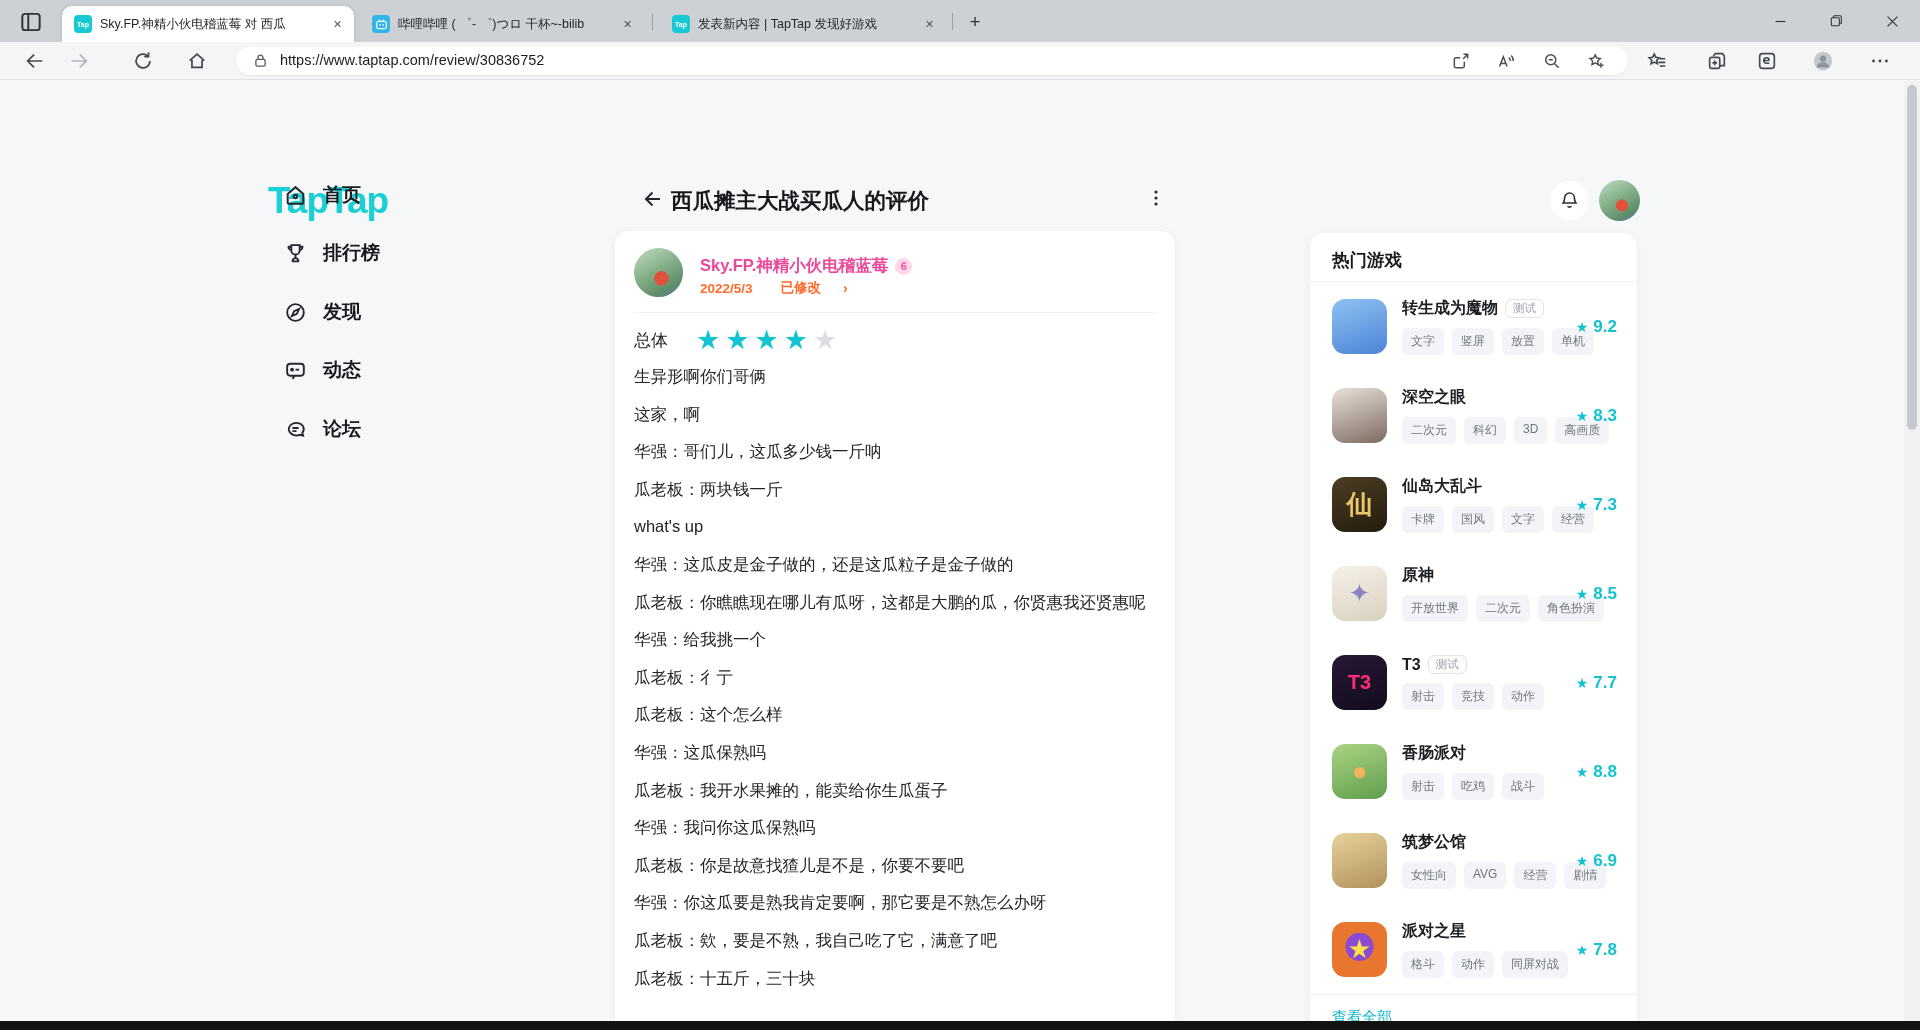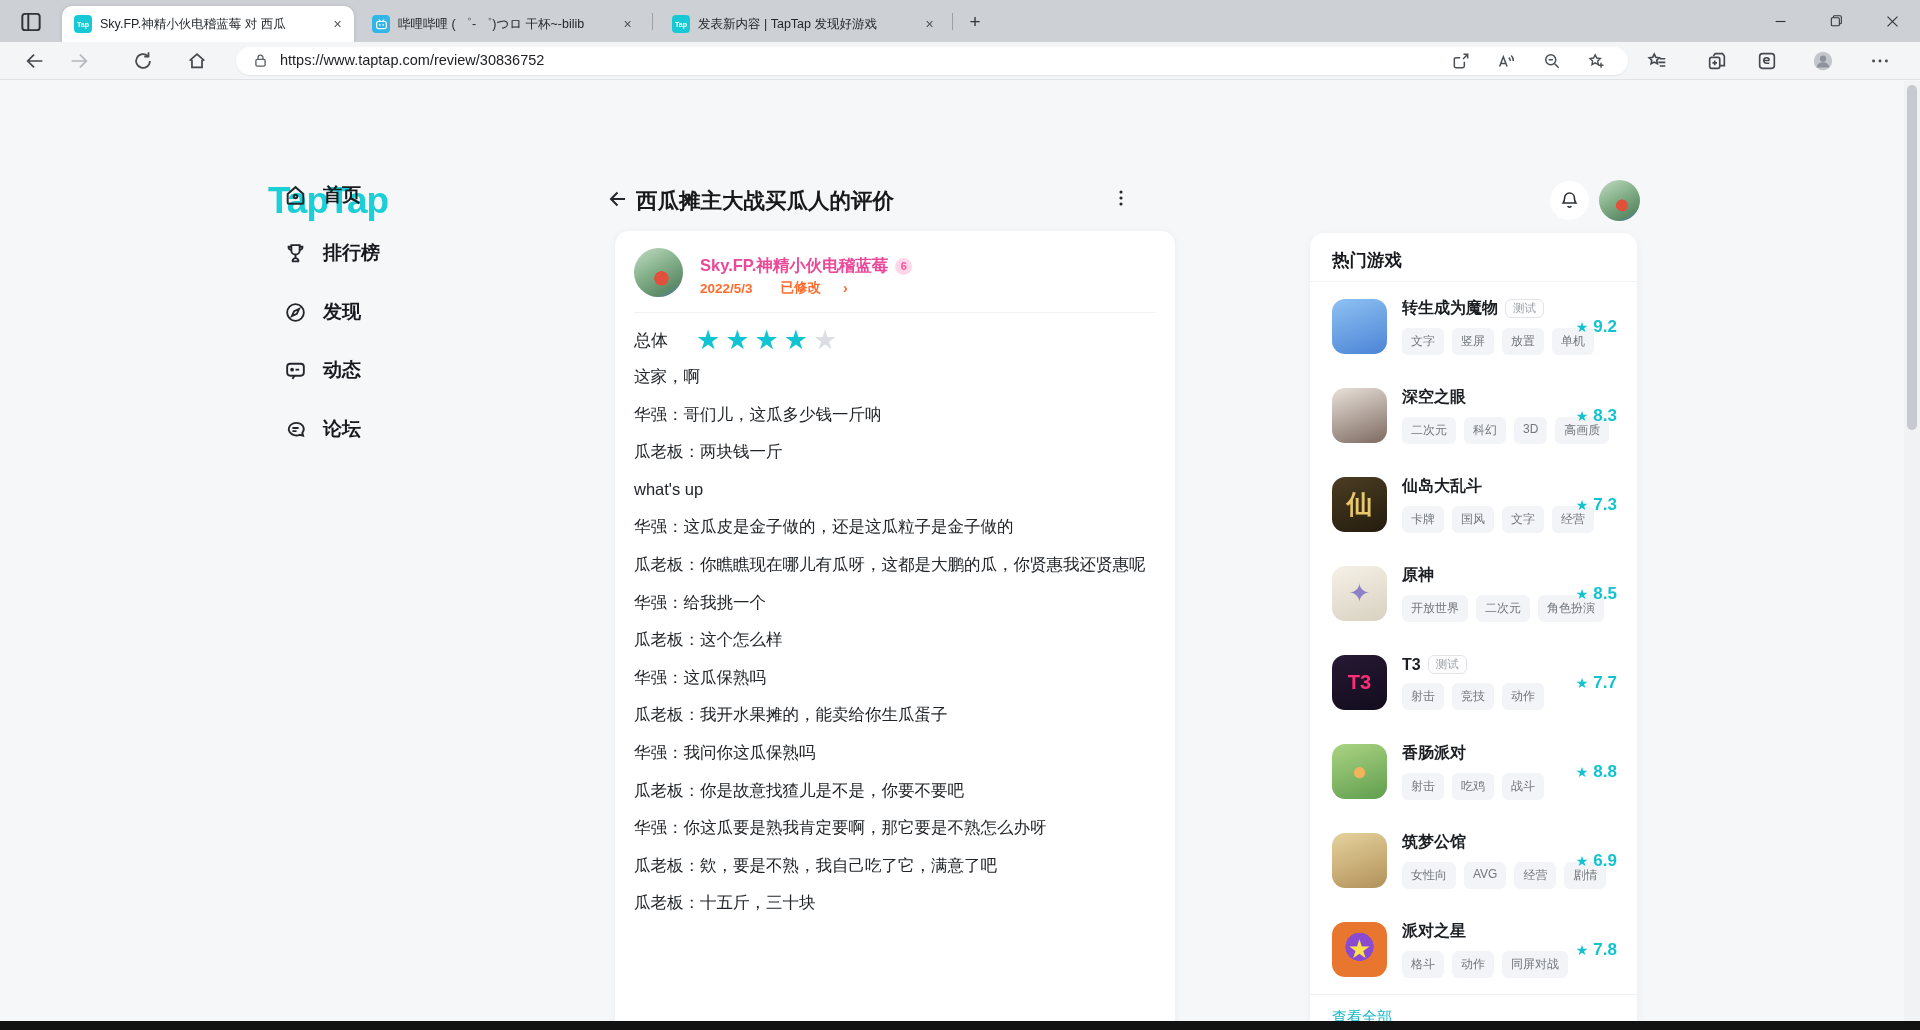--- a/index.html
+++ b/index.html
@@ -36,21 +36,21 @@
   .vthumb { position:absolute; right:3px; top:4px; width:10px; height:345px; border-radius:5px; background:#c6c9cd; }
   .bottom-strip { position:absolute; left:0; right:0; bottom:0; height:9px; background:#121212; z-index:60; }
 
   
   .logo { position:absolute; left:268px; top:99px; font-size:37px; font-weight:800; letter-spacing:-1px; color:#1acfd5; }
   .nav-item { position:absolute; left:283px; height:36px; display:flex; align-items:center; gap:15px; color:#16191d; cursor:pointer; }
   .nav-item .nicon { width:25px; height:25px; color:#23272c; }
   .nav-item .nlabel { font-size:19px; font-weight:700; }
 
   
-  .mc-header { position:absolute; left:584px; top:95px; width:560px; height:50px; }
+  .mc-header { position:absolute; left:619px; top:95px; width:560px; height:50px; }
   .back-arrow { position:absolute; left:22px; top:11px; width:24px; height:24px; color:#24282c; }
   .page-title { position:absolute; left:52px; top:10px; font-size:21.5px; font-weight:700; color:#17191c; }
   .kebab { position:absolute; right:12px; top:11px; width:22px; height:22px; color:#24282c; }
   .review-card { position:absolute; left:615px; top:150px; width:560px; height:900px; background:#fff; border-radius:14px; box-shadow:0 1px 8px rgba(25,35,55,.05); }
   .avatar { position:absolute; left:19px; top:17px; width:49px; height:49px; border-radius:50%;
     background:radial-gradient(circle at 56% 62%, #e0503a 0 17%, rgba(0,0,0,0) 18%),
                linear-gradient(150deg,#c2dcc4 0%,#84b089 45%,#5e8d68 78%,#4d7abf 100%); }
   .uname-row { position:absolute; left:85px; top:24px; display:flex; align-items:center; gap:7px; }
   .uname { font-size:16.5px; font-weight:600; color:#ec4899; }
   .ubadge { width:17px; height:17px; border-radius:50%; background:#ffd7e8; color:#f8509a; font-size:11px; font-weight:700; display:flex; align-items:center; justify-content:center; }
@@ -324,27 +324,29 @@
       <span class="overall">总体</span>
       <span class="stars">
           <span class="star-f">★</span>
           <span class="star-f">★</span>
           <span class="star-f">★</span>
           <span class="star-f">★</span>
           <span class="star-e">★</span>
         </span>
     </div>
     <div class="review-body">
+        <p class="rline">生异形啊你们哥俩</p>
         <p class="rline">这家，啊</p>
         <p class="rline">华强：哥们儿，这瓜多少钱一斤呐</p>
         <p class="rline">瓜老板：两块钱一斤</p>
         <p class="rline">what's up</p>
         <p class="rline">华强：这瓜皮是金子做的，还是这瓜粒子是金子做的</p>
         <p class="rline">瓜老板：你瞧瞧现在哪儿有瓜呀，这都是大鹏的瓜，你贤惠我还贤惠呢</p>
         <p class="rline">华强：给我挑一个</p>
+        <p class="rline">瓜老板：彳亍</p>
         <p class="rline">瓜老板：这个怎么样</p>
         <p class="rline">华强：这瓜保熟吗</p>
         <p class="rline">瓜老板：我开水果摊的，能卖给你生瓜蛋子</p>
         <p class="rline">华强：我问你这瓜保熟吗</p>
         <p class="rline">瓜老板：你是故意找猹儿是不是，你要不要吧</p>
         <p class="rline">华强：你这瓜要是熟我肯定要啊，那它要是不熟怎么办呀</p>
         <p class="rline">瓜老板：欸，要是不熟，我自己吃了它，满意了吧</p>
         <p class="rline">瓜老板：十五斤，三十块</p>
       </div>
   </div>

